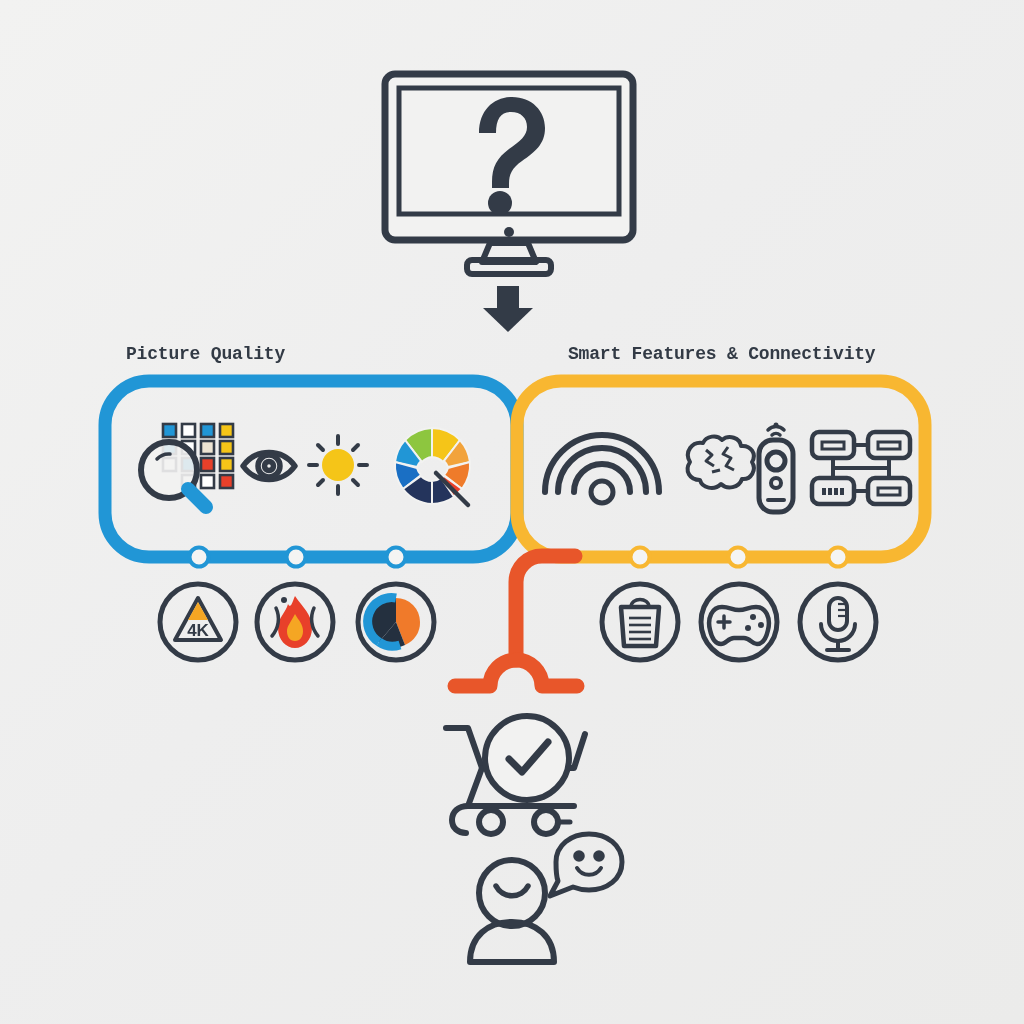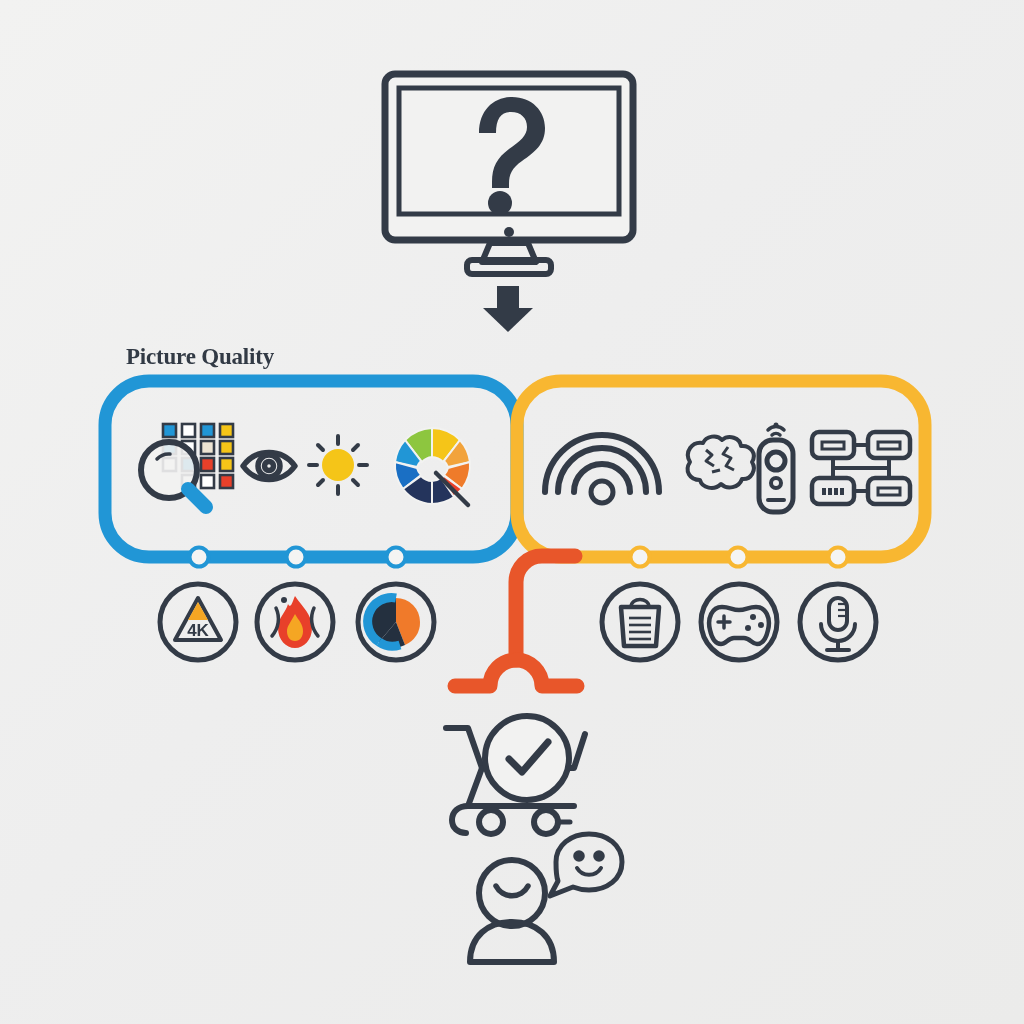--- a/index.html
+++ b/index.html
@@ -17,22 +17,22 @@
   }
   #canvas svg.layer {
     position: absolute;
     left: 0;
     top: 0;
     width: 1024px;
     height: 1024px;
   }
   .cat-label {
     position: absolute;
-    font-family: Liberation Serif, serif;
-    font-size: 23px;
+    font-family: Liberation Mono, monospace;
+    font-size: 18px;
     font-weight: bold;
     color: #323a45;
     letter-spacing: -0.2px;
     white-space: nowrap;
   }
   #label-picture-quality { left: 126px; top: 344px; }
   #label-smart-features  { left: 568px; top: 344px; }
 </style>
 </head>
 <body>
@@ -62,20 +62,21 @@
       <circle cx="838" cy="557" r="9.5" fill="#f4f4f3" stroke="#f8b731" stroke-width="4"></circle>
     </g>
 
     <g fill="none" stroke="#e8562a" stroke-width="15" stroke-linecap="round" stroke-linejoin="round">
       <path d="M 575,556 L 542,556 A 26,26 0 0 0 516,582 L 516,660 A 26,26 0 0 0 490,686 L 455,686"></path>
       <path d="M 516,660 A 26,26 0 0 1 542,686 L 577,686"></path>
     </g>
   </svg>
 
   <div class="cat-label" id="label-picture-quality">Picture Quality</div>
+  <div class="cat-label" id="label-smart-features">Smart Features &amp; Connectivity</div>
 
   <svg class="layer" viewBox="0 0 1024 1024">
 
     <g>
       <rect x="385" y="74" width="248" height="166" rx="10" ry="10" fill="#f2f2f1" stroke="#333b47" stroke-width="7"></rect>
       <rect x="399" y="88" width="220" height="126" fill="none" stroke="#333b47" stroke-width="5"></rect>
       <circle cx="509" cy="232" r="5" fill="#333b47"></circle>
       <path d="M 490,243 L 528,243 L 536,262 L 482,262 Z" fill="none" stroke="#333b47" stroke-width="6" stroke-linejoin="round"></path>
       <rect x="467" y="260" width="84" height="14" rx="5" ry="5" fill="none" stroke="#333b47" stroke-width="6"></rect>
 

